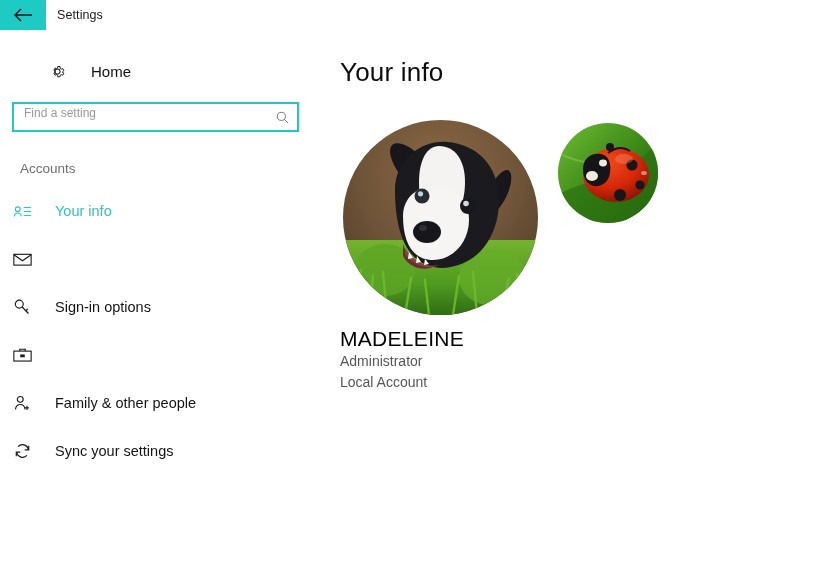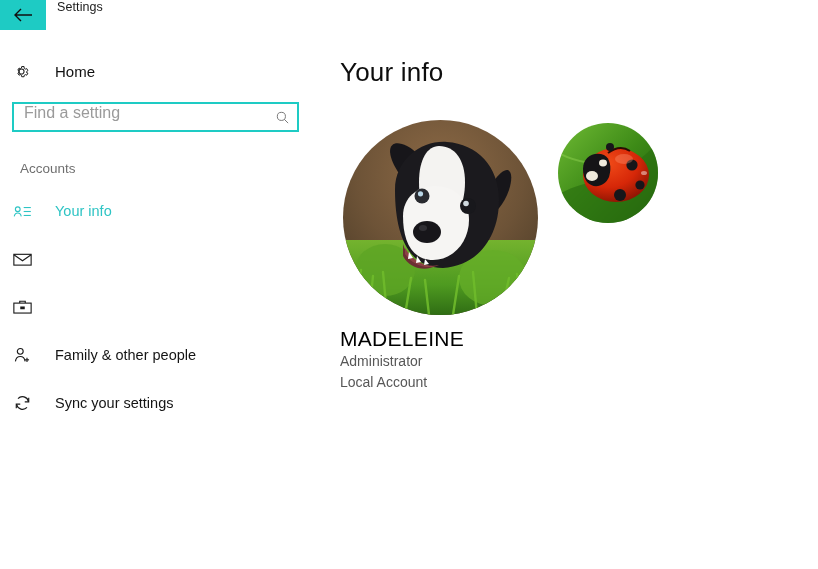--- a/index.html
+++ b/index.html
@@ -16,21 +16,21 @@
   }
 
   
   .titlebar {
     position: absolute;
     top: 0; left: 0;
     width: 818px;
     height: 30px;
     background: #ffffff;
     display: flex;
-    align-items: flex-start;
+    align-items: center;
   }
   .back-button {
     width: 46px;
     height: 30px;
     background: #1ecbc4;
     display: flex;
     align-items: center;
     justify-content: center;
     cursor: pointer;
   }
@@ -53,20 +53,21 @@
     height: 539px;
     background: #ffffff;
   }
   .home-row {
     display: flex;
     align-items: center;
     height: 34px;
     margin-top: 24px;
     padding-left: 13px;
     cursor: pointer;
+    margin-left: 36px;
   }
   .home-row .ico {
     width: 26px;
     display: flex;
     align-items: center;
     justify-content: flex-start;
   }
   .home-label {
     font-size: 15px;
     color: #111111;
@@ -82,21 +83,21 @@
     display: flex;
     align-items: center;
     box-sizing: border-box;
   }
   .search-input {
     flex: 1;
     border: none;
     outline: none;
     background: transparent;
     font-family: "Liberation Sans", sans-serif;
-    font-size: 16px;
+    font-size: 12px;
     color: #2b2b2b;
     padding: 0 6px 8px 10px;
     height: 100%;
   }
   .search-input::placeholder { color: #9a9a9a; }
   .search-icon-btn {
     width: 30px;
     height: 100%;
     display: flex;
     align-items: center;
@@ -256,20 +257,30 @@
 
     <li class="nav-item">
       <span class="ico">
         <svg width="19" height="15" viewBox="0 0 22 16">
           <rect x="1" y="2" width="20" height="12.5" fill="none" stroke="#1a1a1a" stroke-width="1.3"></rect>
           <path d="M1 2.6 L11 9.5 L21 2.6" fill="none" stroke="#1a1a1a" stroke-width="1.3"></path>
         </svg>
       </span>
     </li>
 
+    <li class="nav-item">
+      <span class="ico">
+        <svg width="18" height="18" viewBox="0 0 20 20">
+          <circle cx="7" cy="6.8" r="4.4" fill="none" stroke="#1a1a1a" stroke-width="1.3"></circle>
+          <path d="M10.2 10 L17.2 17.2" fill="none" stroke="#1a1a1a" stroke-width="1.3"></path>
+          <path d="M14.2 14.2 L16.4 12" fill="none" stroke="#1a1a1a" stroke-width="1.3"></path>
+        </svg>
+      </span>
+      <span class="nav-label">Sign-in options</span>
+    </li>
 
     <li class="nav-item">
       <span class="ico">
         <svg width="19" height="16" viewBox="0 0 22 18">
           <rect x="1" y="4.5" width="20" height="11.5" fill="none" stroke="#1a1a1a" stroke-width="1.3"></rect>
           <path d="M7.8 4.5 V2.4 h6.4 V4.5" fill="none" stroke="#1a1a1a" stroke-width="1.3"></path>
           <rect x="8.4" y="8.4" width="5.2" height="3.2" fill="#1a1a1a"></rect>
         </svg>
       </span>
     </li>

